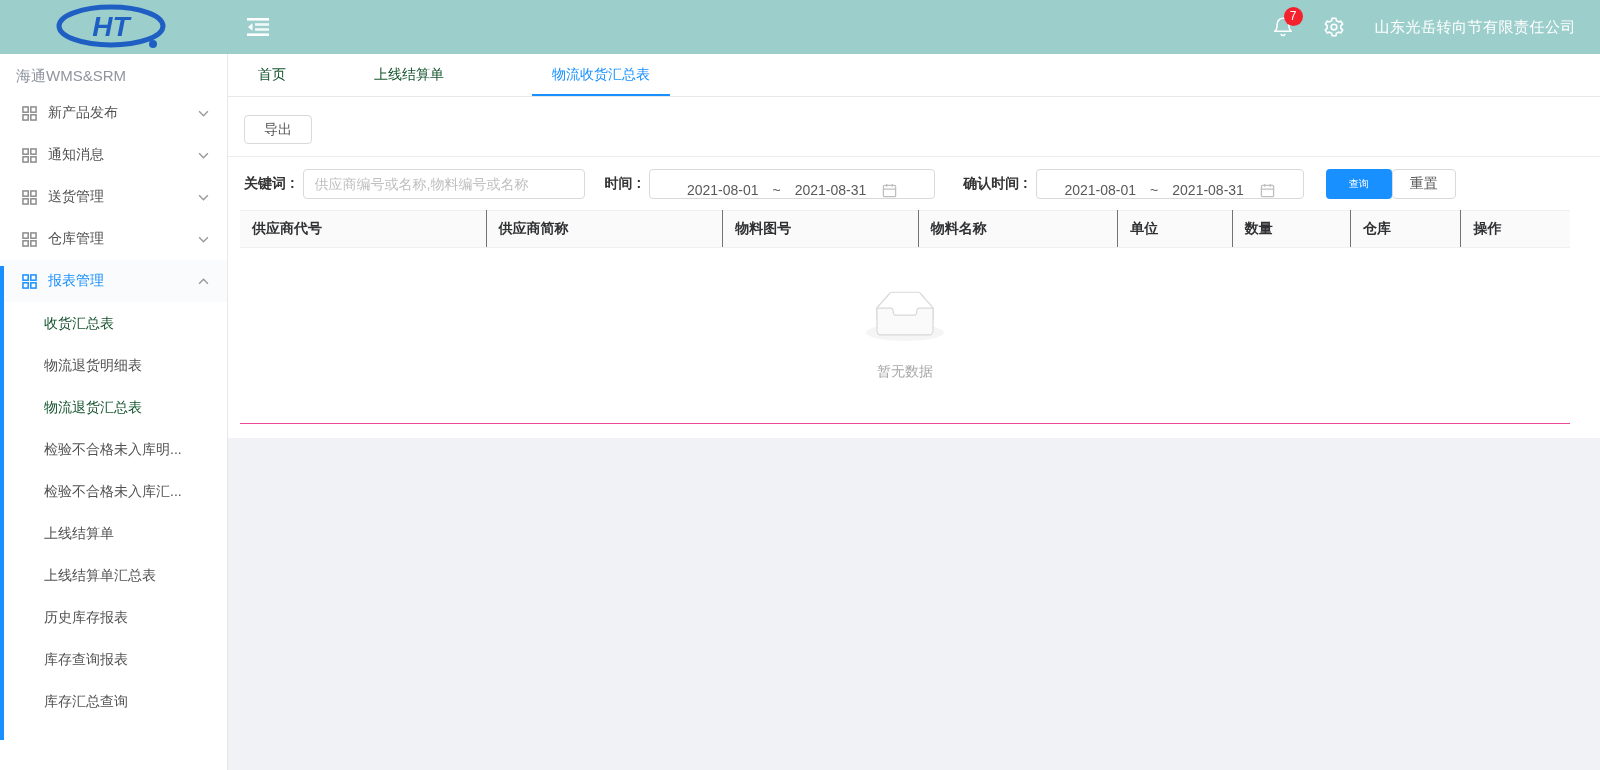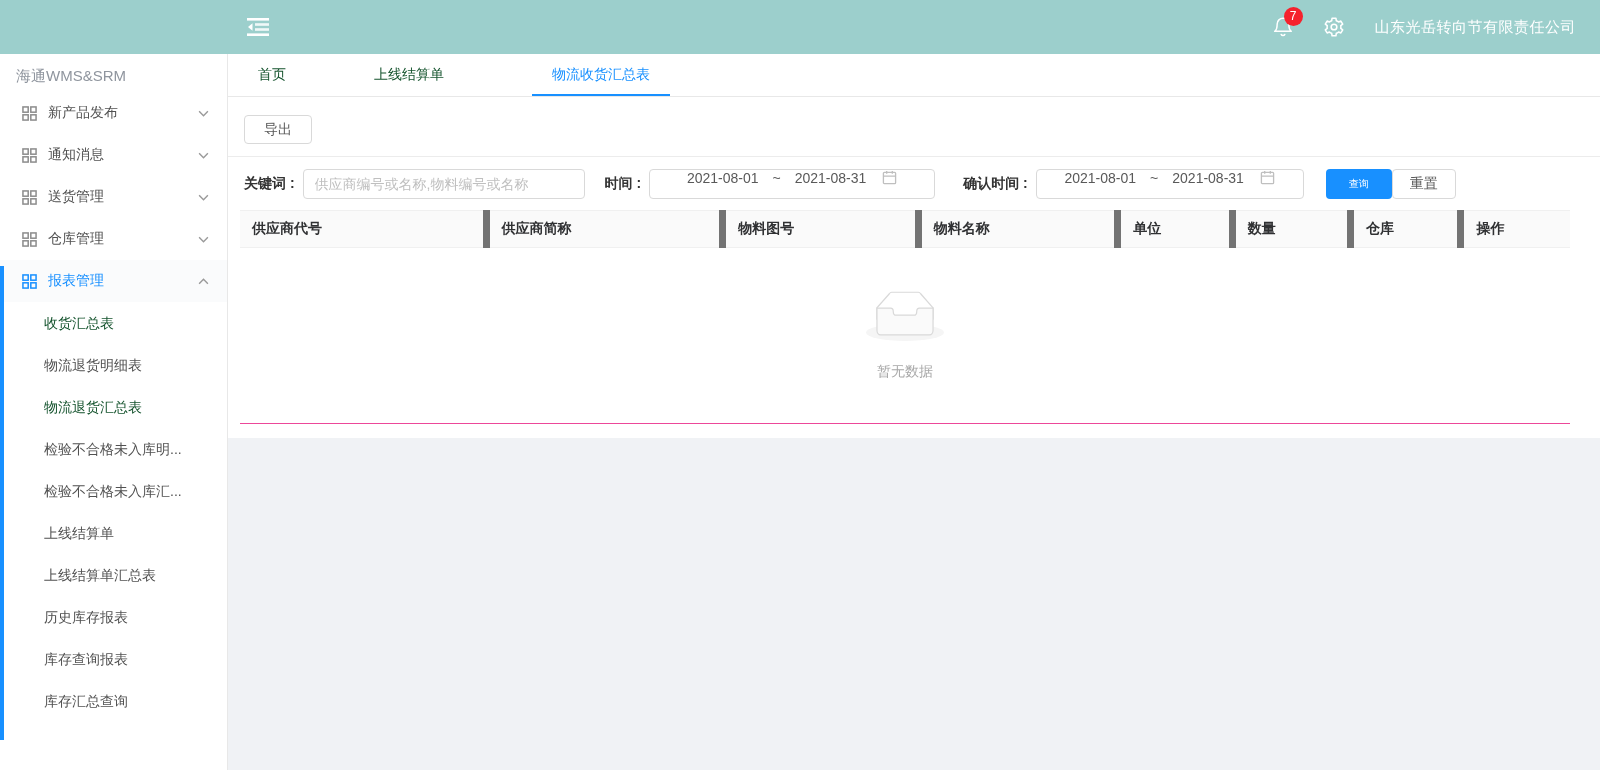--- a/index.html
+++ b/index.html
@@ -97,21 +97,21 @@
   .flabel { font-weight: bold; color: #333; white-space: nowrap; }
   .kw-input {
     width: 282px; height: 30px; margin-left: 8px; padding: 0 11px;
     border: 1px solid #d9d9d9; border-radius: 4px; font-size: 14px;
     color: #595959; outline: none;
     font-family: "Liberation Sans", "DejaVu Sans", sans-serif;
   }
   .kw-input::placeholder { color: #bfbfbf; }
   .daterange {
     height: 30px; border: 1px solid #d9d9d9; border-radius: 4px;
-    display: flex; align-items: flex-start; justify-content: center;
+    display: flex; align-items: flex-end; justify-content: center;
     gap: 14px; margin-left: 8px; padding: 0 10px; color: #595959;
     cursor: pointer; background: #fff;
   }
   .daterange .cal { display: flex; margin-left: 2px; }
   .dr-time { width: 286px; }
   .dr-confirm { width: 268px; }
   .gap-time { margin-left: 20px; }
   .gap-confirm { margin-left: 28px; }
   .btn-search {
     height: 30px; padding: 0 23px; margin-left: 22px; font-size: 10px;
@@ -124,35 +124,42 @@
     border-radius: 4px; cursor: pointer;
   }
 
   
   .table-wrap { margin: 0 30px 0 12px; }
   table { width: 100%; border-collapse: collapse; table-layout: fixed; }
   thead th {
     height: 37px; background: #fafafa; font-size: 14px; font-weight: bold;
     color: #303133; text-align: left; padding: 0 12px;
     border-top: 1px solid #f0f0f0; border-bottom: 1px solid #f0f0f0;
-    border-right: 7px solid #737373;
+    border-right: 1px solid #737373;
   }
   thead th:last-child { border-right: none; }
   .empty-area {
     height: 176px; border-bottom: 1px solid #ec4899;
     display: flex; flex-direction: column; align-items: center;
     justify-content: center;
     gap: 8px;
   }
   .empty-text { margin-top: 10px; font-size: 14px; color: #a8a8a8; }
 </style>
 </head>
 <body>
 
 <div class="header">
+  <div class="logo">
+    <svg width="118" height="46" viewBox="0 0 118 46">
+      <ellipse cx="59" cy="22" rx="52" ry="19" fill="none" stroke="#1f5fc4" stroke-width="5"></ellipse>
+      <text x="59" y="32" text-anchor="middle" font-size="28" font-style="italic" font-weight="bold" fill="#1f5fc4" font-family="Liberation Sans, sans-serif">HT</text>
+      <circle cx="101" cy="40" r="4" fill="#1f5fc4"></circle>
+    </svg>
+  </div>
 
   <div class="fold-btn">
     <svg width="24" height="20" viewBox="0 0 24 20">
       <rect x="1" y="1" width="22" height="2.6" fill="#ffffff"></rect>
       <rect x="9" y="6.2" width="14" height="2.6" fill="#ffffff" opacity="0.85"></rect>
       <rect x="9" y="11.2" width="14" height="2.6" fill="#ffffff" opacity="0.85"></rect>
       <rect x="1" y="16.4" width="22" height="2.6" fill="#ffffff"></rect>
       <path d="M6.5 6.2 L2 10 L6.5 13.8 Z" fill="#ffffff"></path>
     </svg>
   </div>

